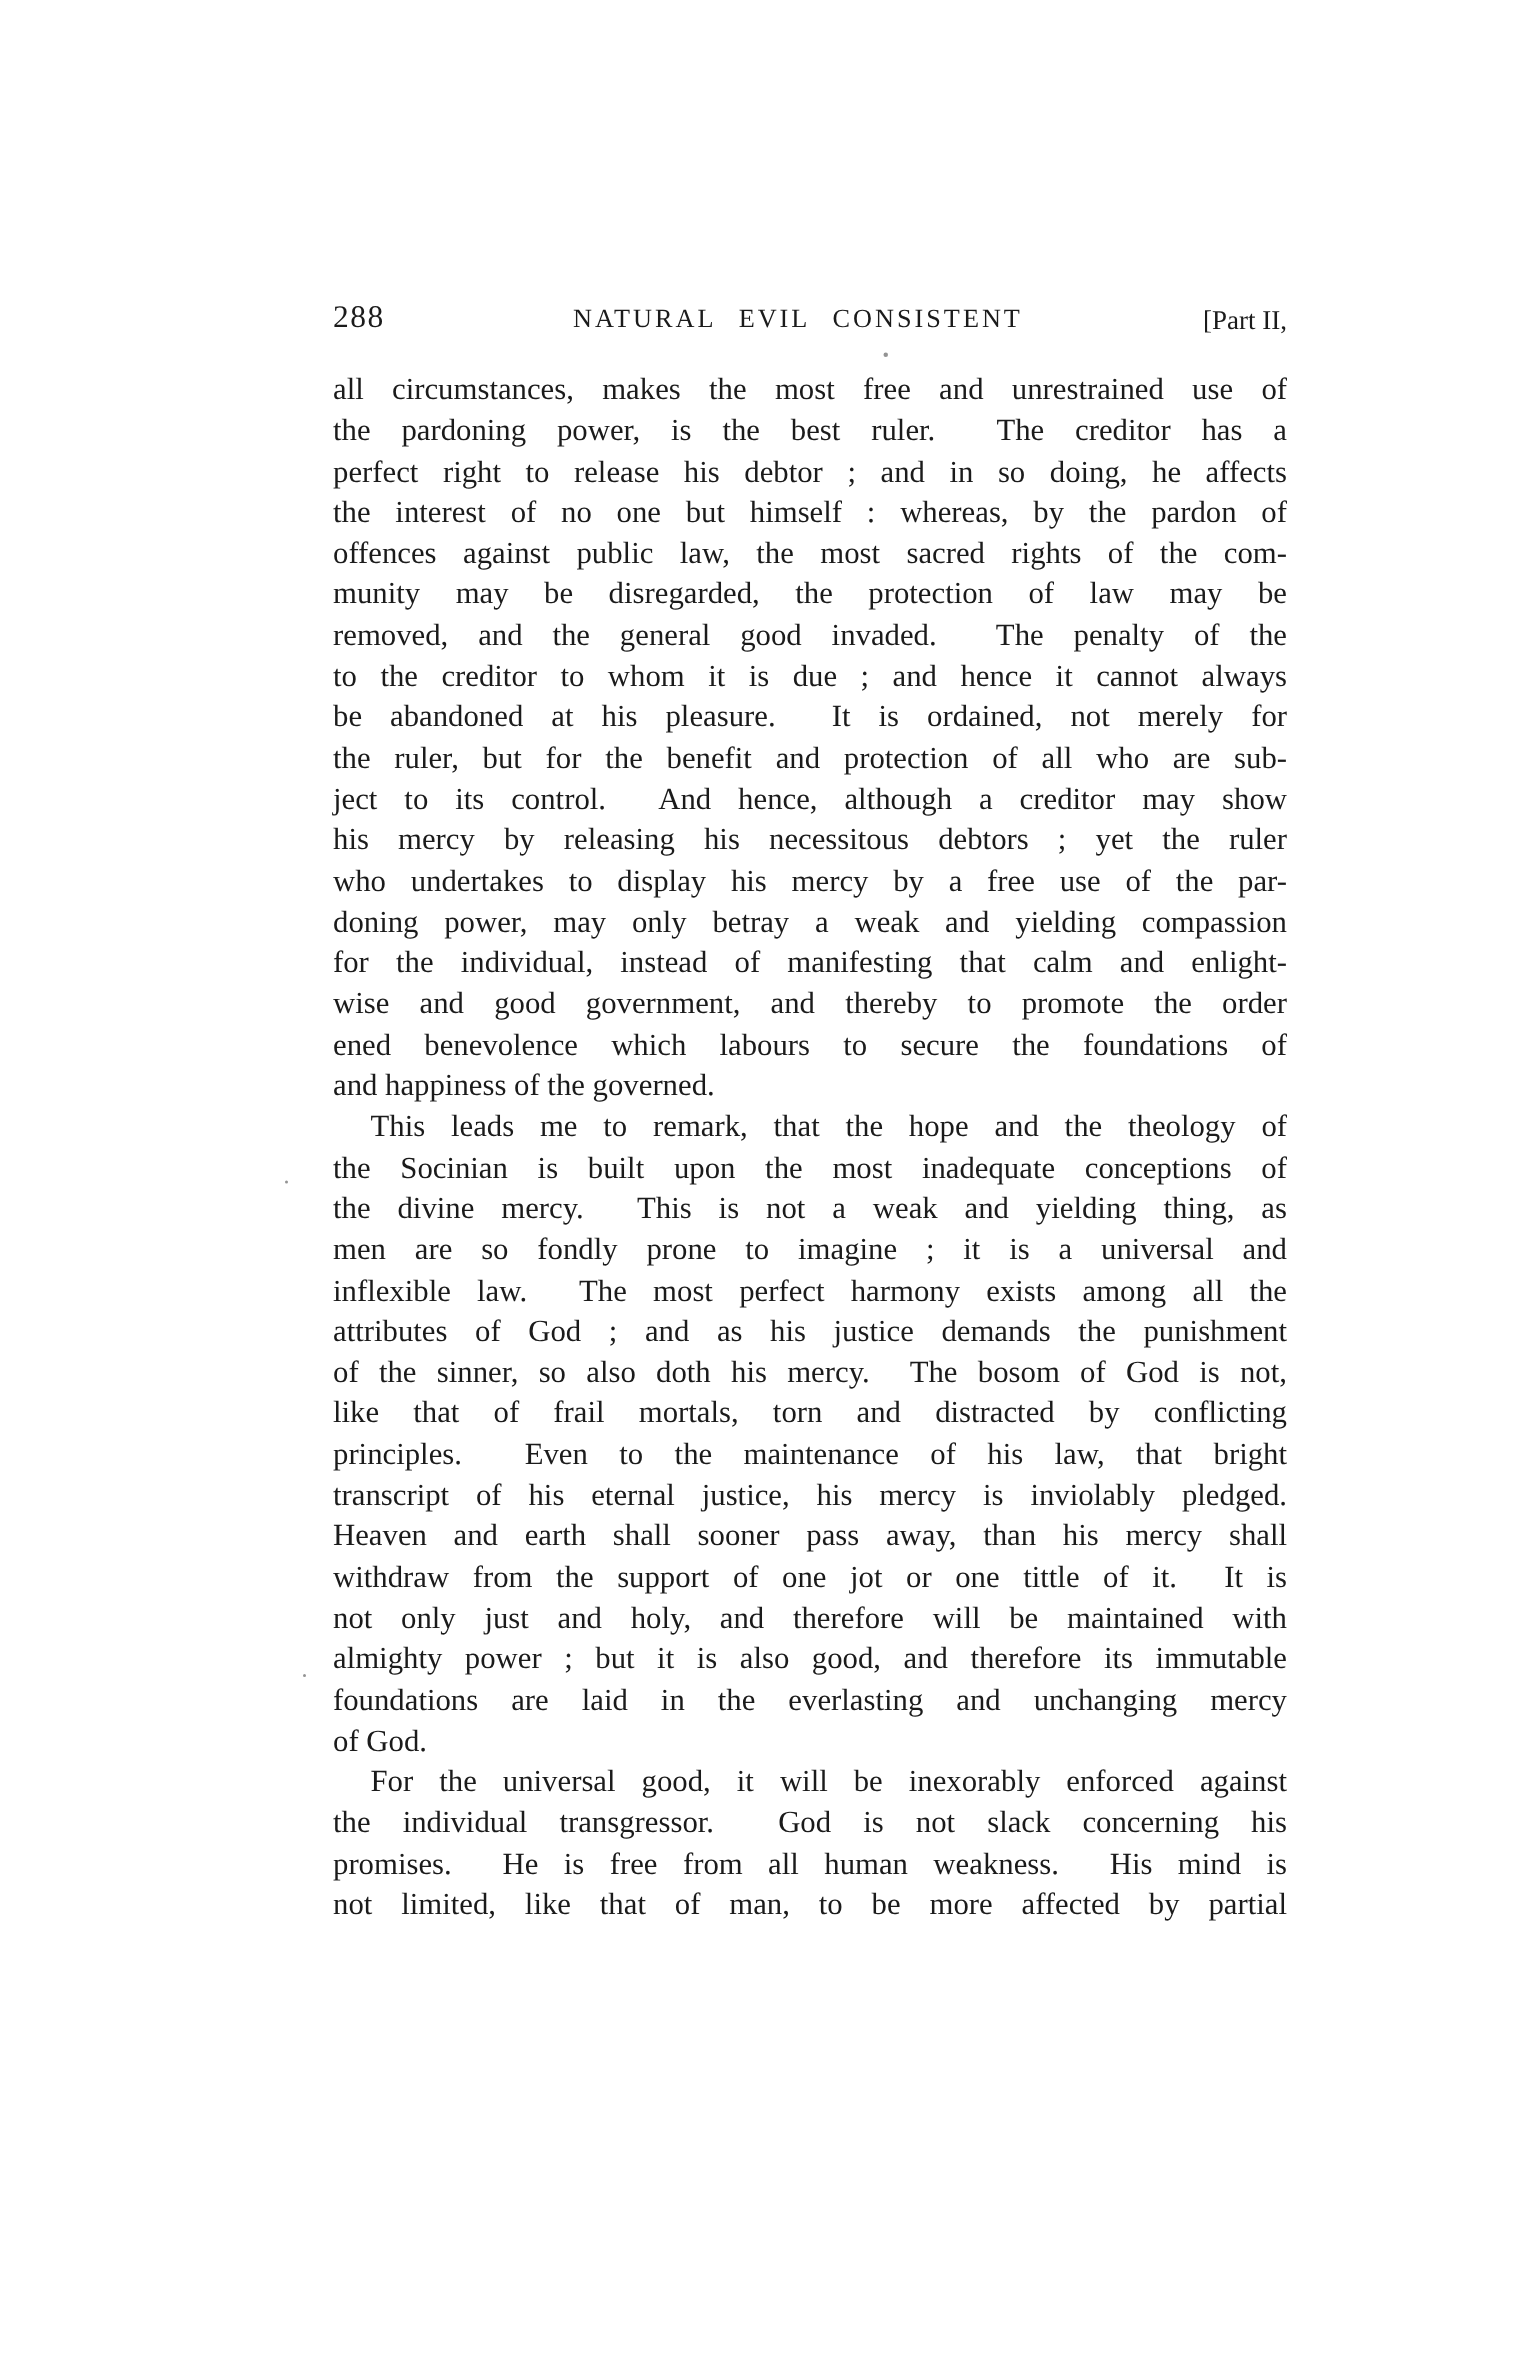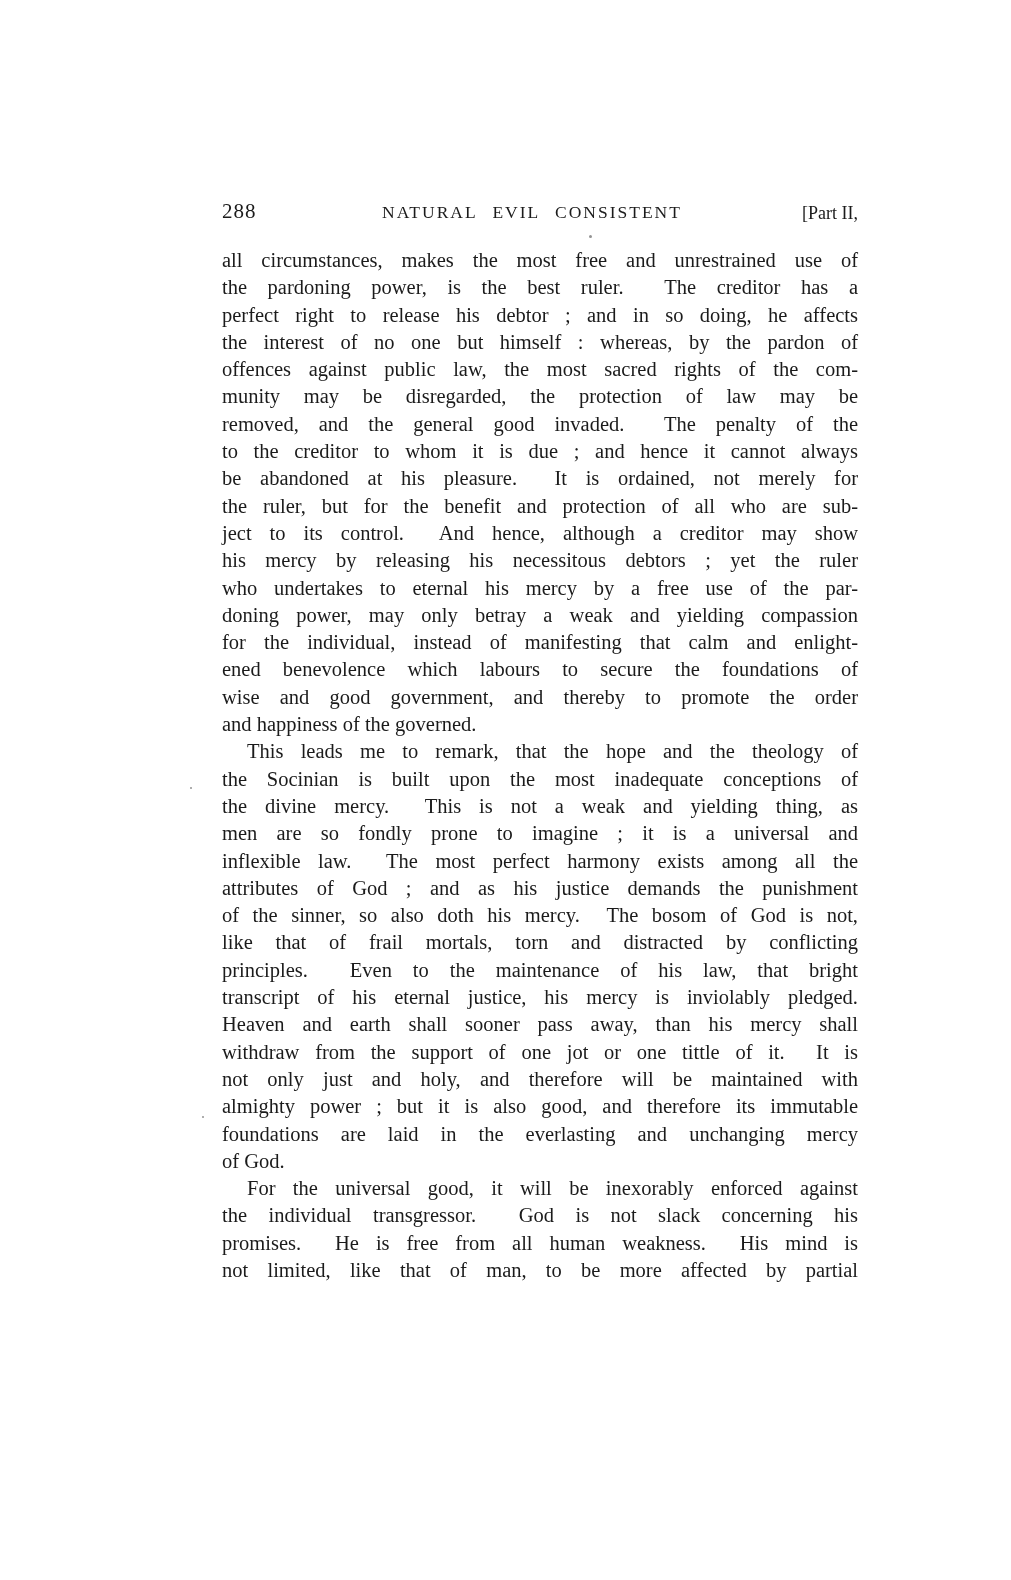--- a/index.html
+++ b/index.html
@@ -97,25 +97,25 @@
       <div class="line">perfect right to release his debtor&nbsp;; and in so doing, he affects</div>
       <div class="line">the interest of no one but himself&nbsp;: whereas, by the pardon of</div>
       <div class="line">offences against public law, the most sacred rights of the com-</div>
       <div class="line">munity may be disregarded, the protection of law may be</div>
       <div class="line">removed, and the general good invaded.&nbsp; The penalty of the</div>
       <div class="line">to the creditor to whom it is due&nbsp;; and hence it cannot always</div>
       <div class="line">be abandoned at his pleasure.&nbsp; It is ordained, not merely for</div>
       <div class="line">the ruler, but for the benefit and protection of all who are sub-</div>
       <div class="line">ject to its control.&nbsp; And hence, although a creditor may show</div>
       <div class="line">his mercy by releasing his necessitous debtors&nbsp;; yet the ruler</div>
-      <div class="line">who undertakes to eternal his mercy by a free use of the par-</div>
+      <div class="line">who undertakes to display his mercy by a free use of the par-</div>
       <div class="line">doning power, may only betray a weak and yielding compassion</div>
       <div class="line">for the individual, instead of manifesting that calm and enlight-</div>
+      <div class="line">wise and good government, and thereby to promote the order</div>
       <div class="line">ened benevolence which labours to secure the foundations of</div>
-      <div class="line">wise and good government, and thereby to promote the order</div>
       <div class="line para-end">and happiness of the governed.</div>
       <div class="line indent">This leads me to remark, that the hope and the theology of</div>
       <div class="line">the Socinian is built upon the most inadequate conceptions of</div>
       <div class="line">the divine mercy.&nbsp; This is not a weak and yielding thing, as</div>
       <div class="line">men are so fondly prone to imagine&nbsp;; it is a universal and</div>
       <div class="line">inflexible law.&nbsp; The most perfect harmony exists among all the</div>
       <div class="line">attributes of God&nbsp;; and as his justice demands the punishment</div>
       <div class="line">of the sinner, so also doth his mercy.&nbsp; The bosom of God is not,</div>
       <div class="line">like that of frail mortals, torn and distracted by conflicting</div>
       <div class="line">principles.&nbsp; Even to the maintenance of his law, that bright</div>

